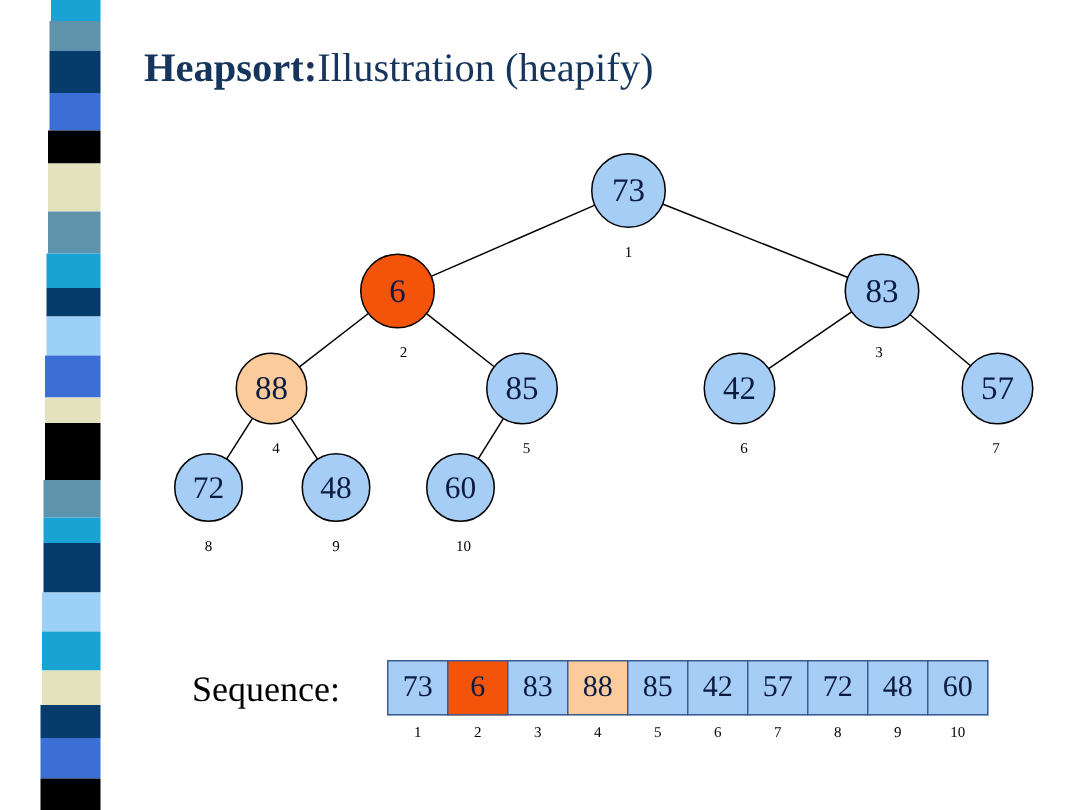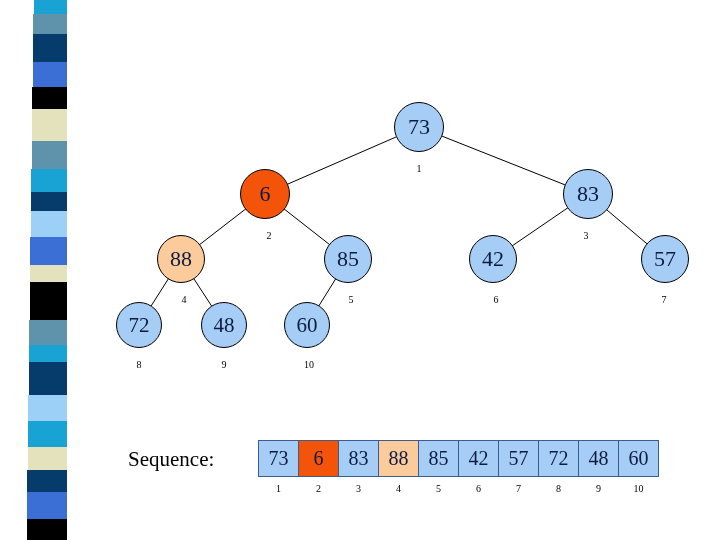--- a/index.html
+++ b/index.html
@@ -73,21 +73,21 @@
     text-align: center;
     line-height: 1;
   }
 
   
   #sequence-label {
     position: absolute;
     left: 128px;
     top: 447px;
     color: #000000;
-    font-size: 21px;
+    font-size: 24px;
     font-family: "Liberation Serif", serif;
     white-space: nowrap;
   }
   #sequence-row {
     position: absolute;
     left: 258px;
     top: 440px;
     display: flex;
   }
   .seq-cell {
@@ -143,20 +143,21 @@
       <div class="band" style="top: 345px; height: 17px; left: 29px; width: 38px; background: rgb(25, 163, 212);"></div>
       <div class="band" style="top: 362px; height: 33px; left: 29px; width: 38px; background: rgb(6, 60, 107);"></div>
       <div class="band" style="top: 395px; height: 26px; left: 28px; width: 39px; background: rgb(157, 208, 247);"></div>
       <div class="band" style="top: 421px; height: 26px; left: 28px; width: 39px; background: rgb(25, 163, 212);"></div>
       <div class="band" style="top: 447px; height: 23px; left: 28px; width: 39px; background: rgb(228, 226, 189);"></div>
       <div class="band" style="top: 470px; height: 22px; left: 27px; width: 40px; background: rgb(6, 60, 107);"></div>
       <div class="band" style="top: 492px; height: 27px; left: 27px; width: 40px; background: rgb(60, 111, 214);"></div>
       <div class="band" style="top: 519px; height: 21px; left: 27px; width: 40px; background: rgb(0, 0, 0);"></div>
     </div>
 
+  <div id="title"><span class="strong">Heapsort:</span><span>Illustration (heapify)</span></div>
 
   <svg id="tree-svg" viewBox="0 0 720 540">
       <line x1="396.99259121382056" y1="136.57465187450663" x2="287.00740878617944" y2="184.42534812549337" stroke="#000000" stroke-width="1"></line>
       <line x1="441.3106495469599" y1="135.84505041210835" x2="565.6893504530401" y2="185.15494958789165" stroke="#000000" stroke-width="1"></line>
       <line x1="246.01910318886416" y1="208.68759872290272" x2="199.19002611067185" y2="244.92438455721822" stroke="#000000" stroke-width="1"></line>
       <line x1="283.89531506585234" y1="208.7975358949446" x2="329.8919897285582" y2="244.81902810067808" stroke="#000000" stroke-width="1"></line>
       <line x1="568.192625730004" y1="207.55241397420775" x2="511.9820670087461" y2="246.01226994138423" stroke="#000000" stroke-width="1"></line>
       <line x1="606.3393267073034" y1="209.4812498178535" x2="647.424811905501" y2="244.16380225789038" stroke="#000000" stroke-width="1"></line>
       <line x1="168.65186367955732" y1="278.4042142178385" x2="150.81126082824952" y2="306.43944726989366" stroke="#000000" stroke-width="1"></line>
       <line x1="193.55525097939184" y1="278.2708503404619" x2="211.99062949797303" y2="306.56701271781907" stroke="#000000" stroke-width="1"></line>

